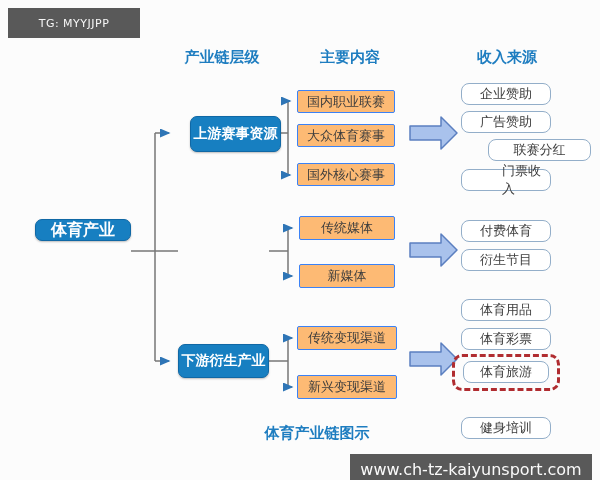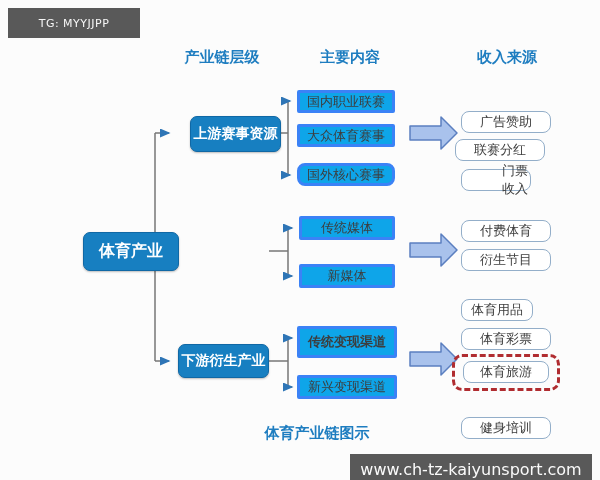--- a/index.html
+++ b/index.html
@@ -9,21 +9,21 @@
 
   .badge{background:#595959;color:#f7f7f7;font-size:11px;display:flex;align-items:center;justify-content:center;letter-spacing:.5px;}
   .footerbar{background:#595959;color:#fafafa;font-size:16px;display:flex;align-items:center;justify-content:center;}
 
   .colhead{color:#1e7dc0;font-weight:bold;font-size:15px;text-align:center;}
 
   .bluebox{background:#177fc1;border:1px solid #1068a5;border-radius:7px;color:#ffffff;font-weight:bold;display:flex;align-items:center;justify-content:center;box-shadow:0 1px 2px rgba(0,0,0,.25);}
   .rootbox{font-size:16px;}
   .levelbox{font-size:14px;}
 
-  .whitebox{background:#0ea5e9;border:3px solid #3b82f6;border-radius:2px;color:#3d3d3d;font-size:13px;display:flex;align-items:center;justify-content:center;}
+  .whitebox{background:#fdba74;border:1px solid #3b82f6;border-radius:2px;color:#3d3d3d;font-size:13px;display:flex;align-items:center;justify-content:center;}
   .incomebox{background:#ffffff;border:1.5px solid #93aec9;border-radius:8px;color:#3d3d3d;font-size:13px;display:flex;align-items:center;justify-content:center;}
 
   .highlight-outline{border:3px dashed #b02c30;border-radius:10px;background:transparent;}
 
   .caption{color:#1e7dc0;font-weight:bold;font-size:15px;text-align:center;}
 
   svg.wires{position:absolute;left:0;top:0;width:600px;height:480px;pointer-events:none;}
 </style>
 </head>
 <body>
@@ -65,43 +65,44 @@
       <polygon points="410,352 441,352 441,343 457,359 441,375 441,366 410,366"></polygon>
     </g>
   </svg>
 
   <div class="abs badge" style="left:8px;top:8px;width:132px;height:30px;">TG: MYYJJPP</div>
 
   <div class="abs colhead" style="left:172px;top:48px;width:100px;">产业链层级</div>
   <div class="abs colhead" style="left:300px;top:48px;width:100px;">主要内容</div>
   <div class="abs colhead" style="left:457px;top:48px;width:100px;">收入来源</div>
 
-  <div class="abs bluebox rootbox" style="left:35px;top:232px;width:96px;height:39px;margin-left:48px;">体育产业</div>
+  <div class="abs bluebox rootbox" style="left:35px;top:219px;width:96px;height:22px;">体育产业</div>
 
   <div class="abs bluebox levelbox" style="left:190px;top:116px;width:91px;height:36px;">上游赛事资源</div>
   <div class="abs bluebox levelbox" style="left:178px;top:344px;width:91px;height:34px;">下游衍生产业</div>
 
   <div class="abs whitebox" style="left:297px;top:90px;width:98px;height:23px;">国内职业联赛</div>
   <div class="abs whitebox" style="left:297px;top:124px;width:98px;height:23px;">大众体育赛事</div>
-  <div class="abs whitebox" style="left:297px;top:163px;width:98px;height:23px;border-radius:8px;">国外核心赛事</div>
+  <div class="abs whitebox" style="left:297px;top:163px;width:98px;height:23px;">国外核心赛事</div>
 
   <div class="abs whitebox" style="left:299px;top:216px;width:96px;height:24px;">传统媒体</div>
   <div class="abs whitebox" style="left:299px;top:264px;width:96px;height:24px;">新媒体</div>
 
-  <div class="abs whitebox" style="left:297px;top:326px;width:100px;height:32px;font-weight:bold;">传统变现渠道</div>
+  <div class="abs whitebox" style="left:297px;top:326px;width:100px;height:24px;">传统变现渠道</div>
   <div class="abs whitebox" style="left:297px;top:375px;width:100px;height:24px;">新兴变现渠道</div>
 
+  <div class="abs incomebox" style="left:461px;top:83px;width:90px;height:22px;">企业赞助</div>
   <div class="abs incomebox" style="left:461px;top:111px;width:90px;height:22px;">广告赞助</div>
-  <div class="abs incomebox" style="left:455px;top:139px;width:90px;height:22px;">联赛分红</div>
-  <div class="abs incomebox" style="left:461px;top:169px;width:70px;height:22px;padding-left:40px;">门票收入</div>
+  <div class="abs incomebox" style="left:488px;top:139px;width:103px;height:22px;">联赛分红</div>
+  <div class="abs incomebox" style="left:461px;top:169px;width:90px;height:22px;padding-left:40px;">门票收入</div>
 
   <div class="abs incomebox" style="left:461px;top:220px;width:90px;height:22px;">付费体育</div>
   <div class="abs incomebox" style="left:461px;top:249px;width:90px;height:22px;">衍生节目</div>
 
-  <div class="abs incomebox" style="left:461px;top:299px;width:72px;height:22px;">体育用品</div>
+  <div class="abs incomebox" style="left:461px;top:299px;width:90px;height:22px;">体育用品</div>
   <div class="abs incomebox" style="left:461px;top:328px;width:90px;height:22px;">体育彩票</div>
   <div class="abs highlight-outline" style="left:452px;top:354px;width:108px;height:37px;"></div>
   <div class="abs incomebox" style="left:463px;top:361px;width:86px;height:22px;">体育旅游</div>
   <div class="abs incomebox" style="left:461px;top:417px;width:90px;height:22px;">健身培训</div>
 
   <div class="abs caption" style="left:252px;top:424px;width:130px;">体育产业链图示</div>
 
   <div class="abs footerbar" style="left:350px;top:443px;width:242px;height:31px;margin-top:11px;">www.ch-tz-kaiyunsport.com</div>
 
 </div>

